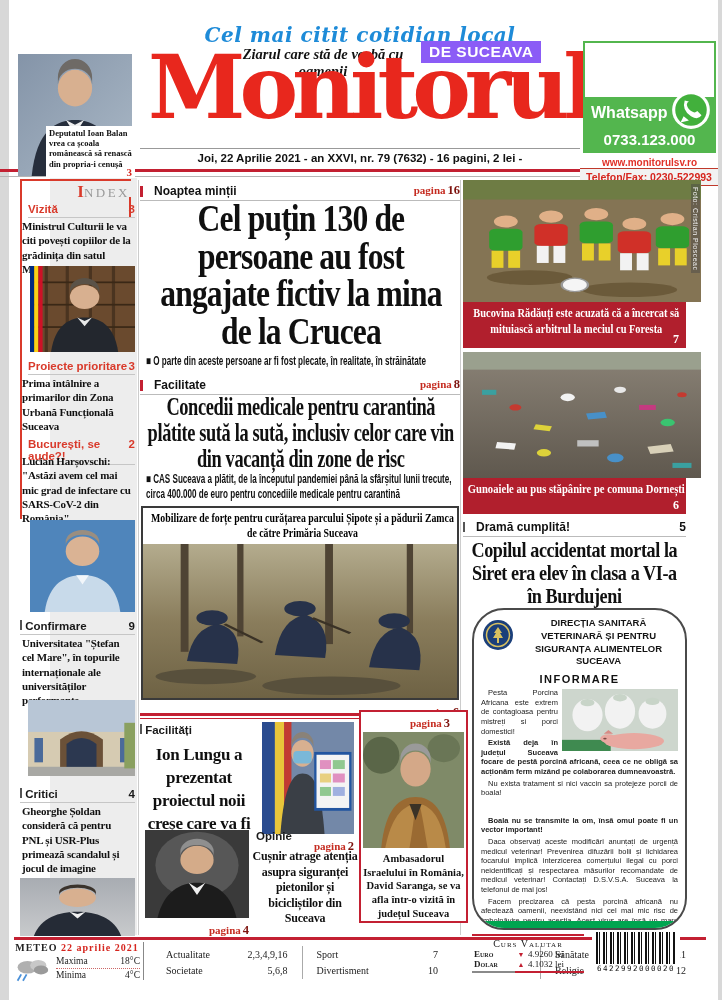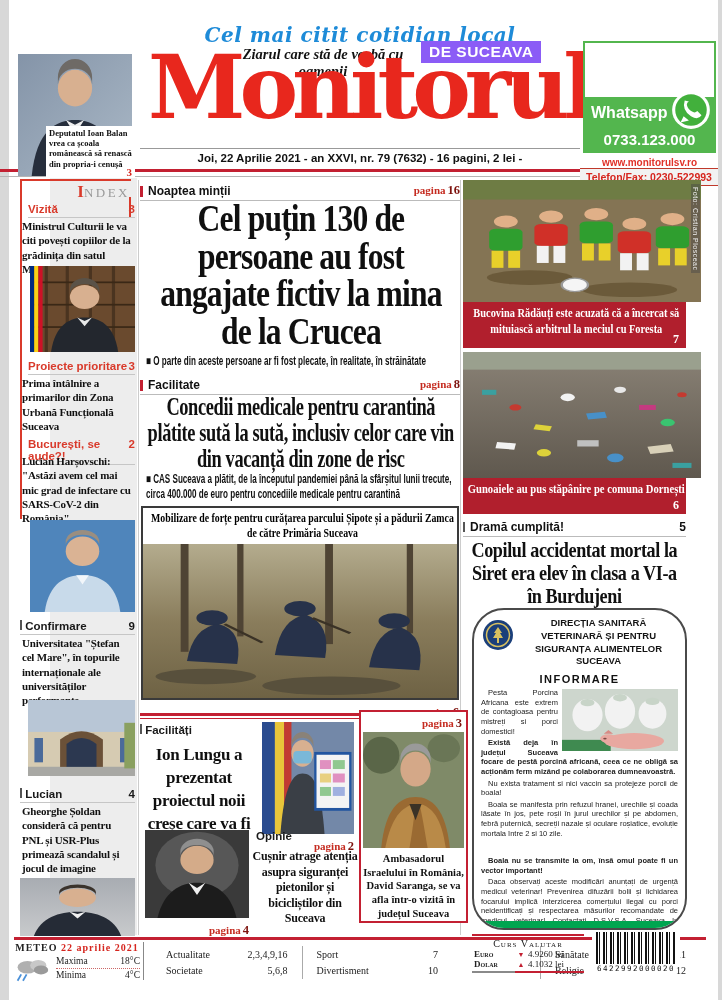--- a/index.html
+++ b/index.html
@@ -34,21 +34,21 @@
             color:#f0f0f0;background:rgba(70,70,70,.45);padding:3px 1px;letter-spacing:.5px;}
   
   .wcap{background:#fff;box-sizing:border-box;font:bold 8.5px "Liberation Serif",serif;line-height:1.2;color:#111;padding:2px 3px 10px;}
   .wcap .pg{position:absolute;right:3px;bottom:1px;font:bold 11px "Liberation Serif",serif;color:#d6261f;}
   .capbar{position:absolute;background:#b11f2d;color:#fff;text-align:center;box-sizing:border-box;overflow:visible;}
   .capbar .inner{font:bold 12px "Liberation Serif",serif;line-height:1.3;padding:4px 2px 11px;transform-origin:0 0;}
   .capbar .pg{position:absolute;right:7px;bottom:1px;font:bold 12px "Liberation Serif",serif;color:#fff;}
   
   .sec-head{display:flex;justify-content:space-between;align-items:flex-end;border-bottom:1px solid #bbb;
             padding-bottom:2px;font:bold 12px "Liberation Sans",sans-serif;color:#111;}
-  .sec-head .lab{display:flex;align-items:center;gap:5px;}
+  .sec-head .lab{display:flex;align-items:center;gap:11px;}
   .bar-red{display:inline-block;width:3px;height:11px;background:#c32032;}
   .bar-dk{display:inline-block;width:2px;height:10px;background:#555;}
   .pagina{font:bold 11px "Liberation Serif",serif;color:#c52b20;}
   .pagina b{font-size:12.5px;color:#7d120d;margin-left:2px;}
   .pgno{font:bold 12px "Liberation Sans",sans-serif;color:#111;}
   
   .hl{position:absolute;font-family:"Liberation Serif",serif;font-weight:bold;color:#101010;text-align:center;}
   
   .gpanel{background:#ededed;}
   .idx-head{text-align:right;}
@@ -59,21 +59,21 @@
   .lred{color:#d93a2b;}
   .lblk{color:#191919;}
   .sb-title{font:bold 11px "Liberation Serif",serif;line-height:1.3;color:#111;letter-spacing:-.2px;}
   
   .zbox{border:2px solid #3a3a3a;background:#fff;box-sizing:border-box;display:flex;flex-direction:column;}
   .zcap{font:bold 12px "Liberation Serif",serif;text-align:center;line-height:1.25;padding:3px 2px;overflow:hidden;}
   .zphoto{flex:1;position:relative;overflow:hidden;}
   .zphoto svg{width:100%;height:100%;display:block;}
   .dblred{border-top:3px solid #c32032;border-bottom:1px solid #c32032;height:2px;}
   .ambox{border:2px solid #c32032;background:#fff;box-sizing:border-box;}
-  .ambox .pagrow{text-align:right;padding:1px 4px 0;}
+  .ambox .pagrow{text-align:right;padding:1px 16px 0;}
   .amtext{font:bold 10.5px "Liberation Serif",serif;text-align:center;line-height:1.3;padding:3px 1px;color:#111;}
   
   .dsv{border:2px solid #4a4a4a;background:#fff;box-sizing:border-box;padding:6px 7px;overflow:hidden;}
   .dsv-org{margin:1px 0 0 38px;font:bold 9.5px "Liberation Sans",sans-serif;line-height:1.35;text-align:center;color:#141414;}
   .dsv-inf{text-align:center;font:bold 11px "Liberation Sans",sans-serif;letter-spacing:1.5px;margin-top:5px;color:#111;}
   .dsv-body{margin-top:3px;font:7.5px "Liberation Sans",sans-serif;line-height:1.28;text-align:justify;color:#222;}
   .dsv-body p{margin:0 0 2px;text-indent:7px;}
   .dsv-body .b{font-weight:bold;}
   .greenbar{position:absolute;left:0;right:0;bottom:0;height:7px;background:#00a550;}
   .pigfloat{float:right;width:116px;height:62px;margin:1px 0 2px 4px;overflow:hidden;}
@@ -224,21 +224,21 @@
       <path d="M30,52 Q50,30 70,52 L70,88 L30,88 Z" fill="#6b5138"></path>
       <path d="M36,58 Q50,42 64,58 L64,88 L36,88 Z" fill="#2c3850"></path>
       <rect x="6" y="50" width="8" height="32" fill="#4a6a9a"></rect>
       <rect x="86" y="50" width="8" height="32" fill="#4a6a9a"></rect>
       <rect y="88" width="100" height="12" fill="#a8a8a4"></rect>
       <rect x="90" y="30" width="10" height="60" fill="#8aa060"></rect>
     </svg>
   </div>
 
   <div class="abs lrow lblk" style="left:20px;top:788px;width:115px;">
-    <span><span class="bar-dk"></span> <span>Lucian</span></span>
+    <span><span class="bar-dk"></span> <span>Critici</span></span>
     <span>4</span>
   </div>
   <div class="abs sb-title" style="left:22px;top:804px;width:112px;">Gheorghe Șoldan consideră că pentru PNL și USR-Plus primează scandalul și jocul de imagine</div>
   <div class="photo" style="left:20px;top:878px;width:115px;height:58px;">
     <svg viewBox="0 0 100 100" preserveAspectRatio="none">
       <defs>
           <linearGradient id="sg" x1="0" y1="0" x2="0" y2="1">
             <stop offset="0" stop-color="#a8acb2"></stop>
             <stop offset="1" stop-color="#c8cacc"></stop>
           </linearGradient>
@@ -483,21 +483,20 @@
             </g>
           <ellipse cx="62" cy="84" rx="26" ry="13" fill="#e8a8a0"></ellipse>
           <circle cx="40" cy="80" r="7" fill="#e8a8a0"></circle>
           <path d="M36,72 L40,66 L44,72 Z" fill="#d88a84"></path>
           <circle cx="37" cy="80" r="1.5" fill="#7a4a44"></circle>
         </svg>
       </span>
       <p>Pesta Porcina Africana este extrem de contagioasa pentru mistreți si porci domestici!</p>
       <p class="b">Există deja în județul Suceava focare de pestă porcină africană, ceea ce ne obligă sa acționăm ferm mizând pe colaborarea dumneavoastră.</p>
       <p>Nu exista tratament si nici vaccin sa protejeze porcii de boala!</p>
-      <p>Boala se manifesta prin refuzul hranei, urechile și coada lăsate în jos, pete roșii în jurul urechilor și pe abdomen, febră puternică, secreții nazale și oculare roșiatice, evoluție mortala între 2 si 10 zile.</p>
       <p class="b" style="margin-top:18px;">Boala nu se transmite la om, însă omul poate fi un vector important!</p>
       <p>Daca observați aceste modificări anunțați de urgență medicul veterinar! Prevenirea difuzării bolii și lichidarea focarului implică interzicerea comerțului ilegal cu porci neidentificați și respectarea măsurilor recomandate de medicul veterinar! Contactați D.S.V.S.A. Suceava la telefonul de mai jos!</p>
       <p>Facem precizarea că pesta porcină africană nu afectează oamenii, neexistând nici cel mai mic risc de îmbolnăvire pentru aceștia. Acest virus are însă un mare impact la nivel social din punct de vedere economic.</p>
     </div>
 
     <div class="greenbar"></div>
   </div>
 
   <div class="abs redline" style="left:14px;top:937px;width:692px;height:2.5px;"></div>
 

